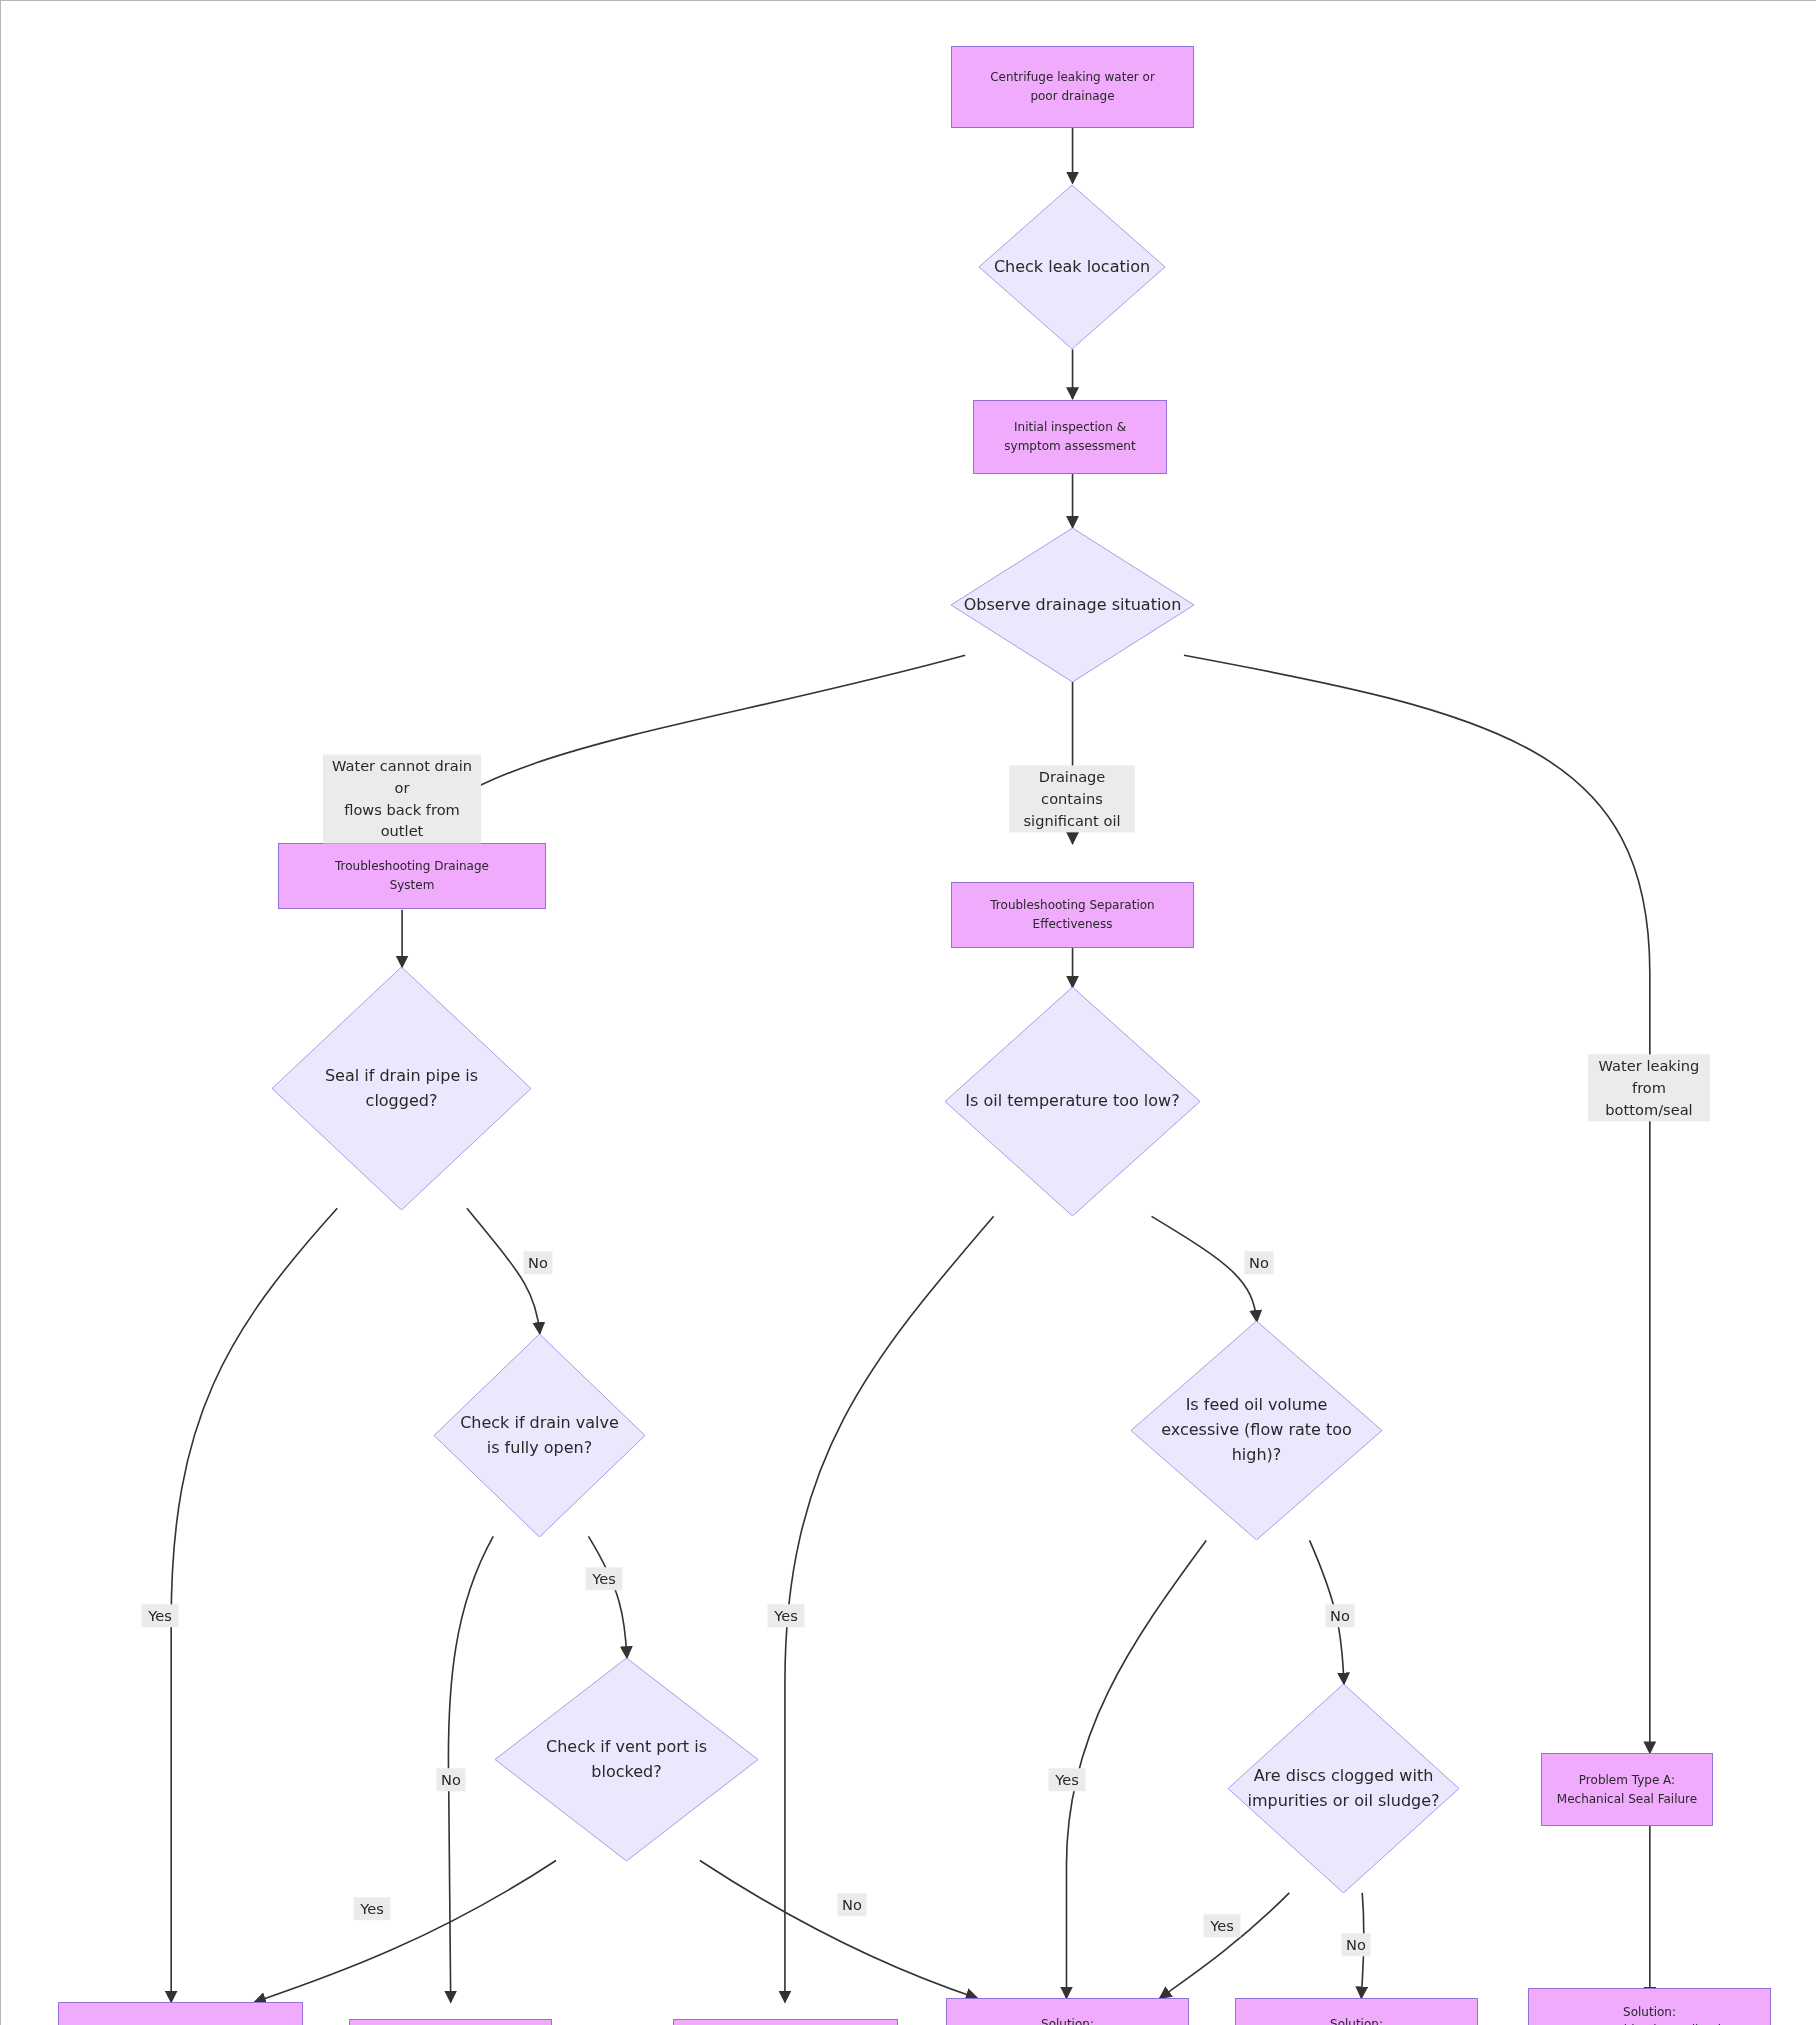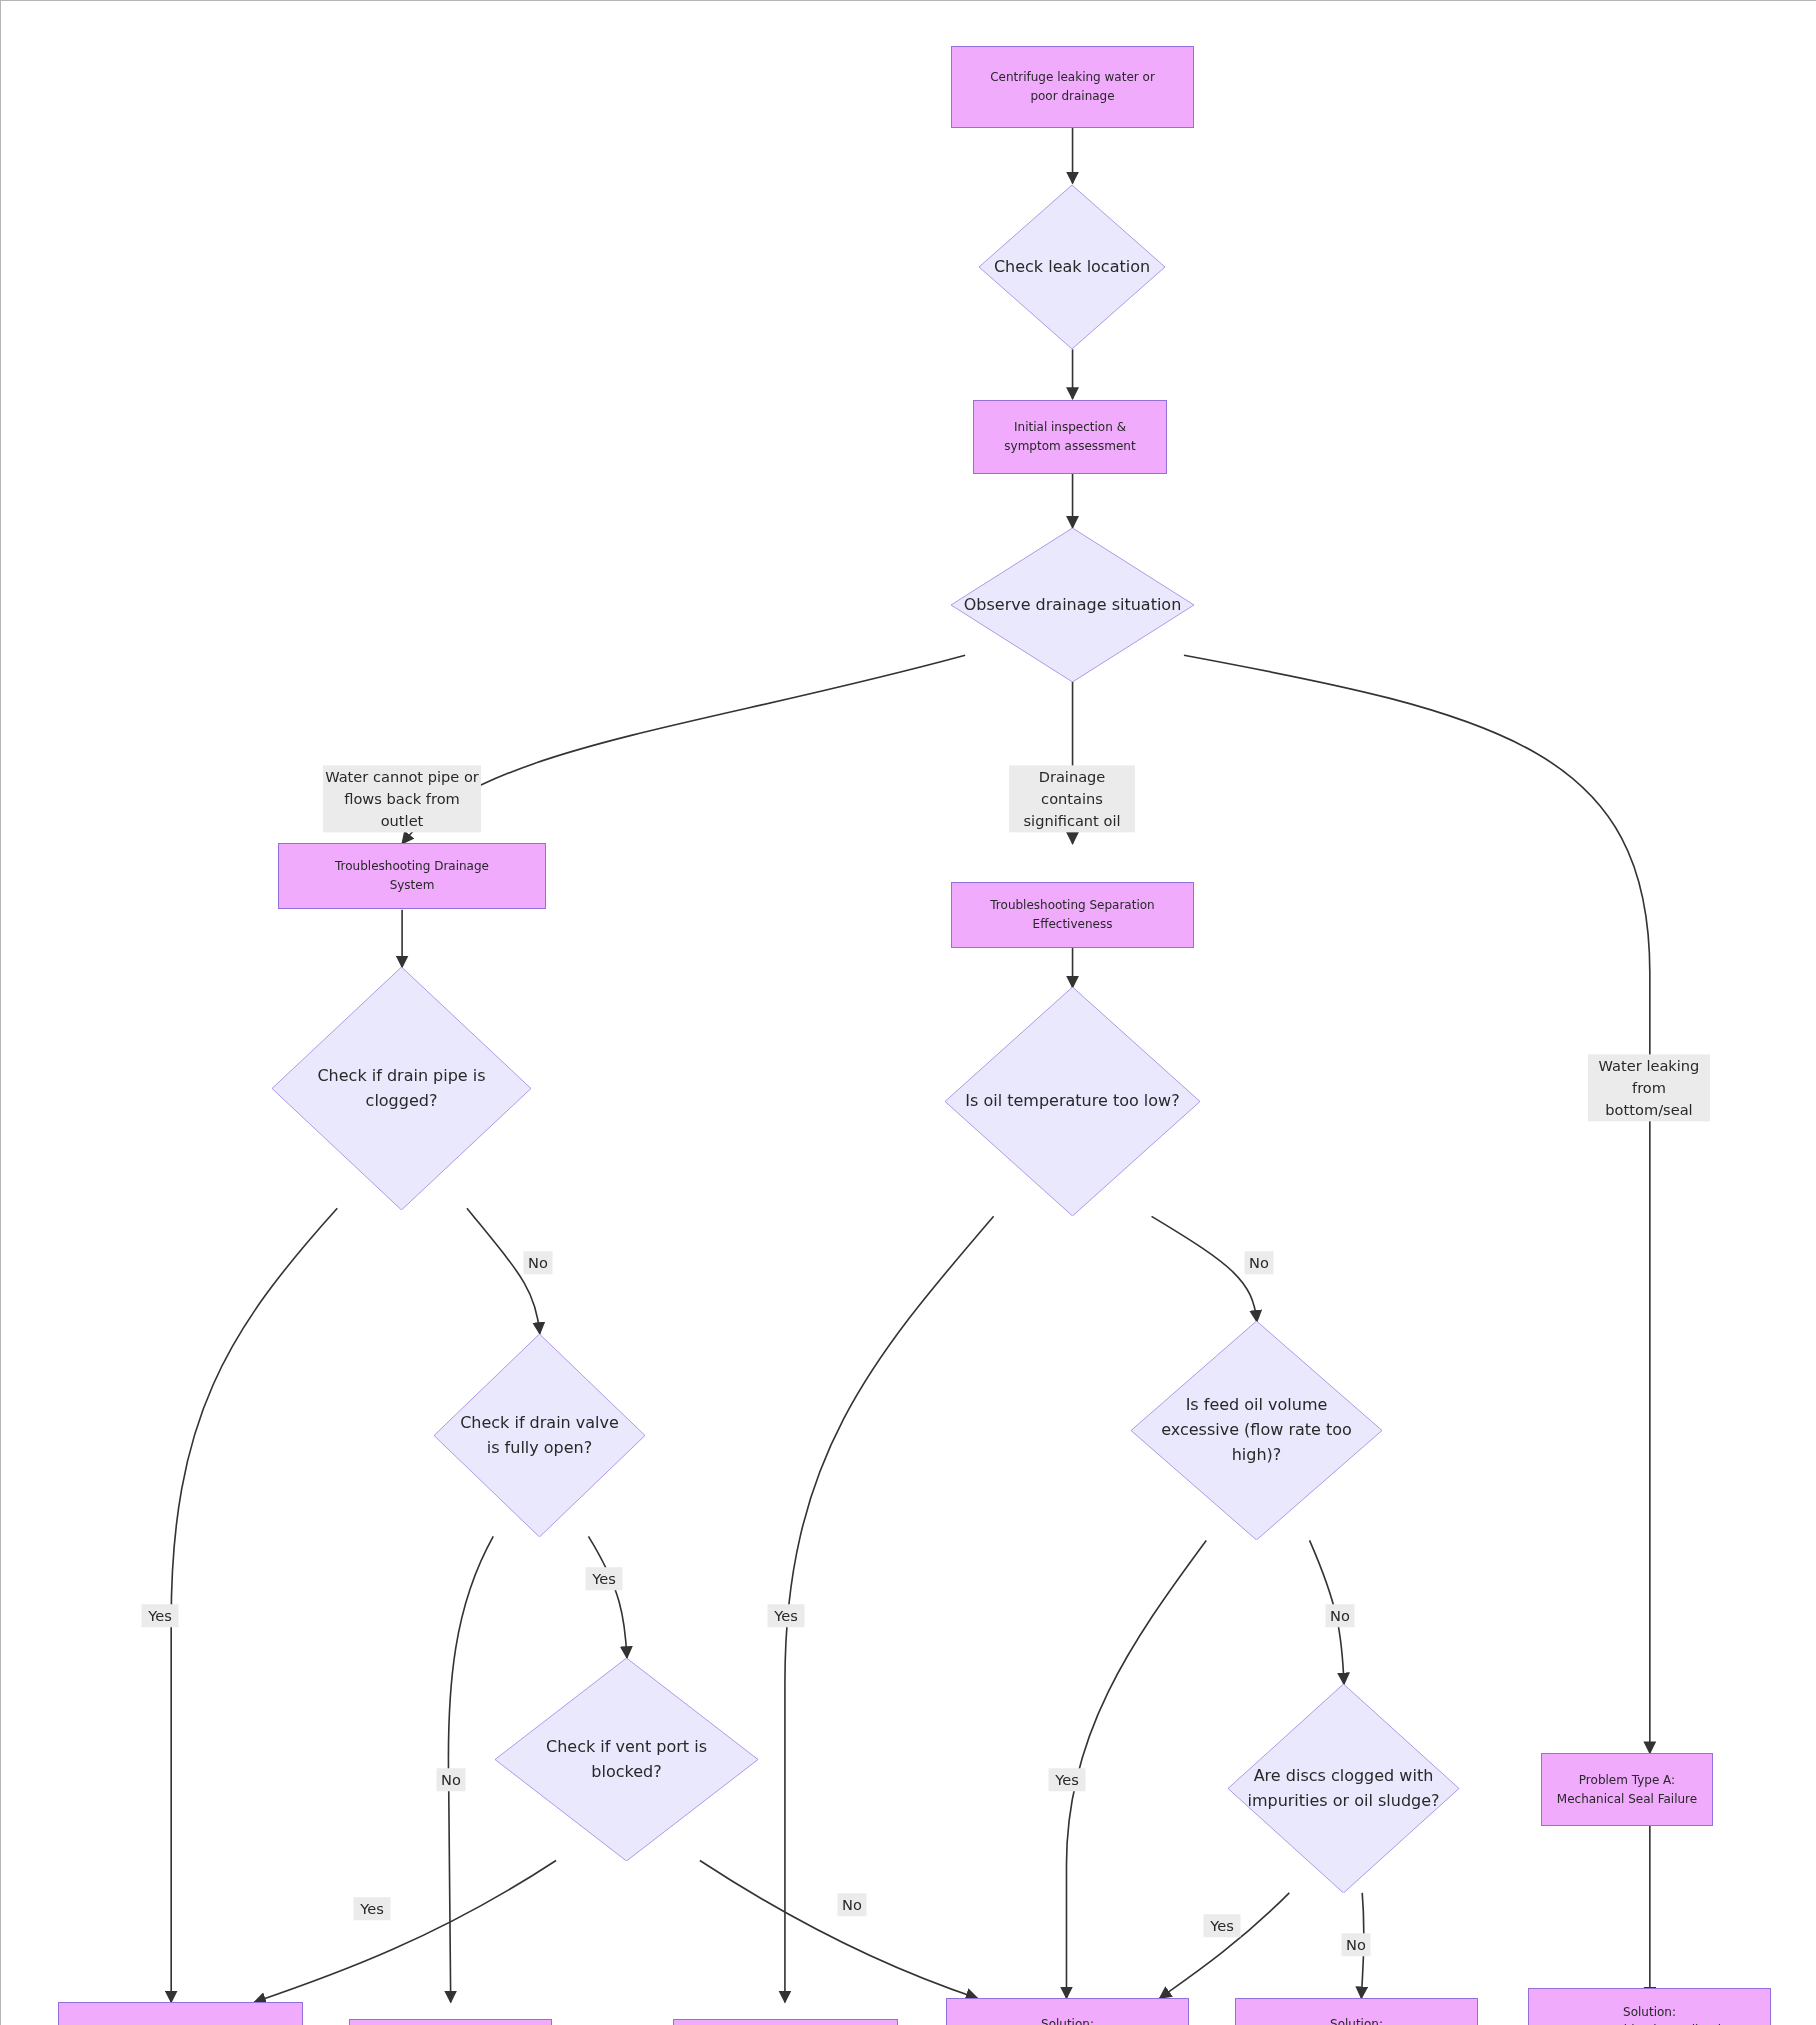--- a/index.html
+++ b/index.html
@@ -178,21 +178,21 @@
 
   <div class="node rect" style="left:950px; top:842px; width:243px; height:66px;margin-top:39px;">
     <span>Troubleshooting Separation
 Effectiveness</span>
   </div>
 
   <div class="diamond-wrap" style="left:271px; top:966px; width:259px; height:243px;">
     <svg class="diamond-shape" viewBox="0 0 100 100" preserveAspectRatio="none">
       <polygon points="50,0 100,50 50,100 0,50" fill="#eae8fd" stroke="#9370db" stroke-width="0.7" vector-effect="non-scaling-stroke"></polygon>
     </svg>
-    <span class="diamond-label">Check if drain pipe is
+    <span class="diamond-label">Seal if drain pipe is
 clogged?</span>
   </div>
 
   <div class="diamond-wrap" style="left:433px; top:1333px; width:211px; height:203px;">
     <svg class="diamond-shape" viewBox="0 0 100 100" preserveAspectRatio="none">
       <polygon points="50,0 100,50 50,100 0,50" fill="#eae8fd" stroke="#9370db" stroke-width="0.7" vector-effect="non-scaling-stroke"></polygon>
     </svg>
     <span class="diamond-label">Check if drain valve
 is fully open?</span>
   </div>
@@ -262,21 +262,21 @@
   </div>
 
   <div class="node rect" style="left:1527px; top:1987px; width:243px; height:122px;">
     <span>Solution:
 Stop machine immediately,
 contact specialist to
 replace
 mechanical seal</span>
   </div>
 
-  <div class="edge-label" style="left:401px; top:798px; width:158px;">Water cannot pipe or
+  <div class="edge-label" style="left:401px; top:798px; width:158px;">Water cannot drain or
 flows back from outlet</div>
 
   <div class="edge-label" style="left:1071px; top:798px; width:126px;">Drainage contains
 significant oil</div>
 
   <div class="edge-label" style="left:1648px; top:1087px; width:122px;">Water leaking from
 bottom/seal</div>
 
   <div class="edge-label" style="left:537px; top:1262px; width:29px;">No</div>
 

